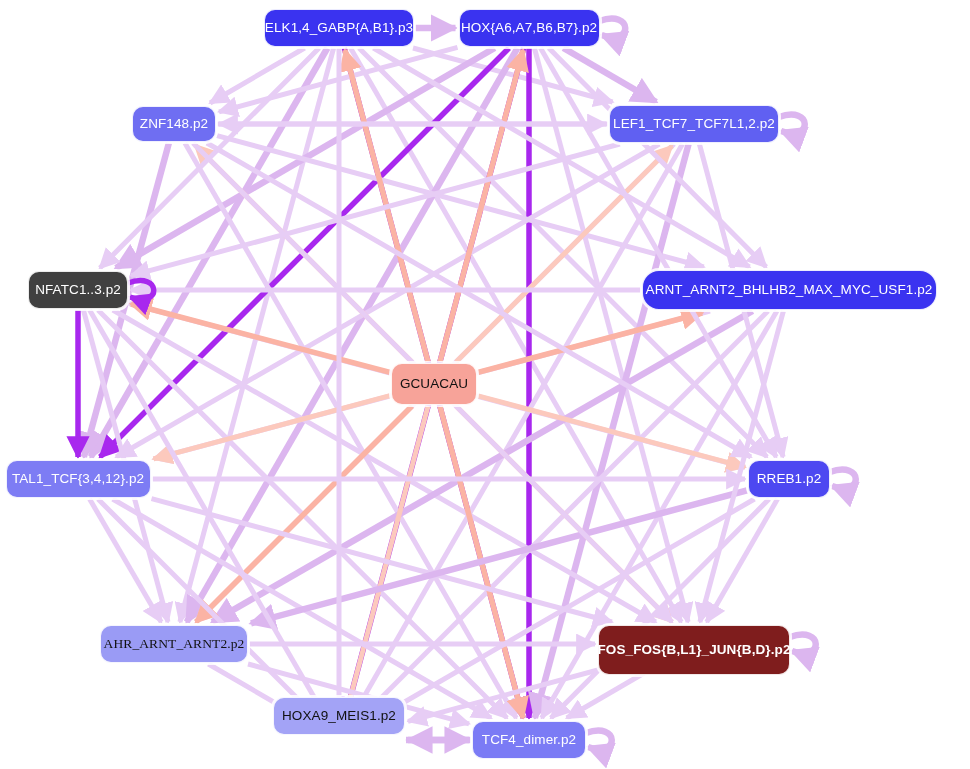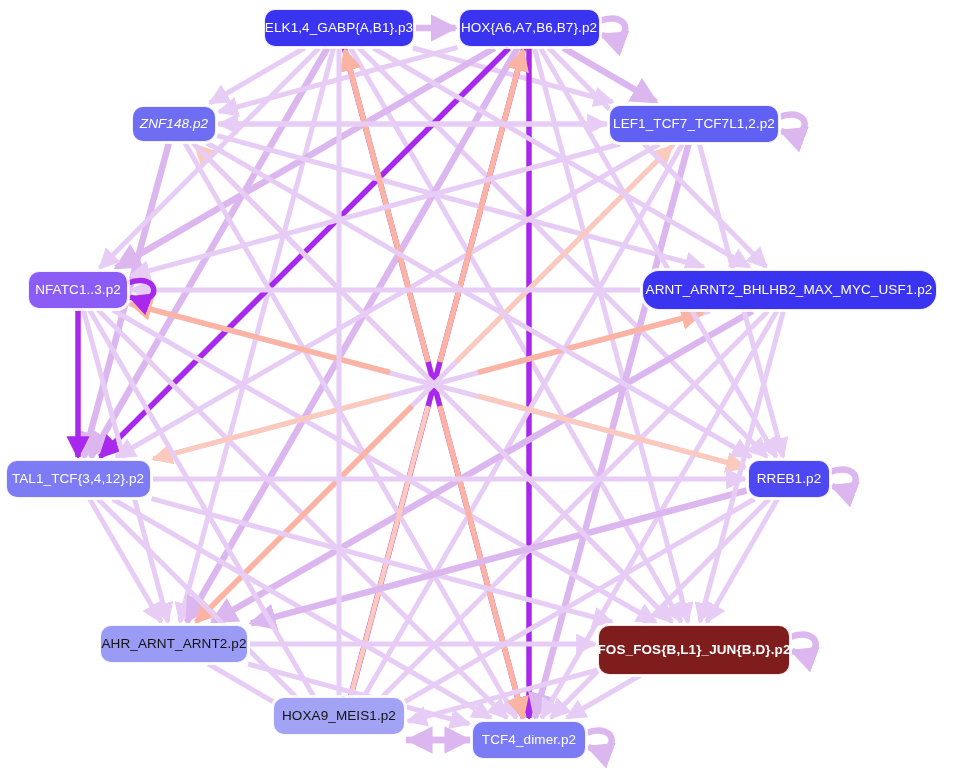--- a/index.html
+++ b/index.html
@@ -156,39 +156,42 @@
       <path d="M 790.0 637.0 C 824.0 625.0 824.0 663.0 792.0 651.0" fill="none" stroke="#dcb6ef" stroke-width="6.5" marker-end="url(#arrow-light_purple)"></path>
       <path d="M 586.0 733.0 C 620.0 721.0 620.0 759.0 588.0 747.0" fill="none" stroke="#dcb6ef" stroke-width="6.5" marker-end="url(#arrow-light_purple)"></path>
     </svg>
   <div id="node-layer">
       <div class="node" style="left: 264px; top: 9px; width: 150px; height: 38px; background: rgb(58, 51, 240); color: rgb(255, 255, 255);">
         <span class="node-label">ELK1,4_GABP{A,B1}.p3</span>
       </div>
       <div class="node" style="left: 458.5px; top: 9px; width: 141px; height: 38px; background: rgb(58, 51, 240); color: rgb(255, 255, 255);">
         <span class="node-label">HOX{A6,A7,B6,B7}.p2</span>
       </div>
-      <div class="node" style="left: 132px; top: 106px; width: 84px; height: 36px; background: rgb(111, 110, 242); color: rgb(255, 255, 255); font-style: italic;">
+      <div class="node" style="left: 132px; top: 106px; width: 84px; height: 36px; background: rgb(111, 110, 242); color: rgb(255, 255, 255);">
         <span class="node-label">ZNF148.p2</span>
       </div>
       <div class="node" style="left: 609px; top: 105px; width: 170px; height: 38px; background: rgb(96, 96, 242); color: rgb(255, 255, 255);">
         <span class="node-label">LEF1_TCF7_TCF7L1,2.p2</span>
       </div>
-      <div class="node" style="left: 28px; top: 271px; width: 100px; height: 38px; background: #8b5cf6; color: rgb(255, 255, 255);">
+      <div class="node" style="left: 28px; top: 271px; width: 100px; height: 38px; background: #404040; color: rgb(255, 255, 255);">
         <span class="node-label">NFATC1..3.p2</span>
       </div>
       <div class="node" style="left: 641.5px; top: 270px; width: 295px; height: 40px; background: rgb(58, 51, 240); color: rgb(255, 255, 255); border-radius: 17px;">
         <span class="node-label">ARNT_ARNT2_BHLHB2_MAX_MYC_USF1.p2</span>
       </div>
+      <div class="node" style="left: 391px; top: 363px; width: 86px; height: 42px; background: rgb(247, 163, 153); color: rgb(17, 17, 17);">
+        <span class="node-label">GCUACAU</span>
+      </div>
       <div class="node" style="left: 5.5px; top: 460px; width: 145px; height: 38px; background: rgb(125, 124, 244); color: rgb(255, 255, 255);">
         <span class="node-label">TAL1_TCF{3,4,12}.p2</span>
       </div>
       <div class="node" style="left: 748px; top: 460px; width: 82px; height: 38px; background: rgb(77, 72, 241); color: rgb(255, 255, 255);">
         <span class="node-label">RREB1.p2</span>
       </div>
-      <div class="node" style="left: 100px; top: 625px; width: 148px; height: 38px; background: rgb(154, 155, 245); color: rgb(17, 17, 17);">
+      <div class="node" style="left: 100px; top: 625px; width: 148px; height: 38px; background: rgb(154, 155, 245); color: rgb(17, 17, 17); font-family: Liberation Serif, serif;">
         <span class="node-label">AHR_ARNT_ARNT2.p2</span>
       </div>
       <div class="node" style="left: 598px; top: 625px; width: 192px; height: 50px; background: #7f1d1d; color: rgb(255, 255, 255); font-weight: bold;">
         <span class="node-label">FOS_FOS{B,L1}_JUN{B,D}.p2</span>
       </div>
       <div class="node" style="left: 273px; top: 697px; width: 132px; height: 38px; background: rgb(163, 163, 246); color: rgb(17, 17, 17);">
         <span class="node-label">HOXA9_MEIS1.p2</span>
       </div>
       <div class="node" style="left: 472px; top: 721px; width: 114px; height: 38px; background: rgb(123, 123, 245); color: rgb(255, 255, 255);">
         <span class="node-label">TCF4_dimer.p2</span>

